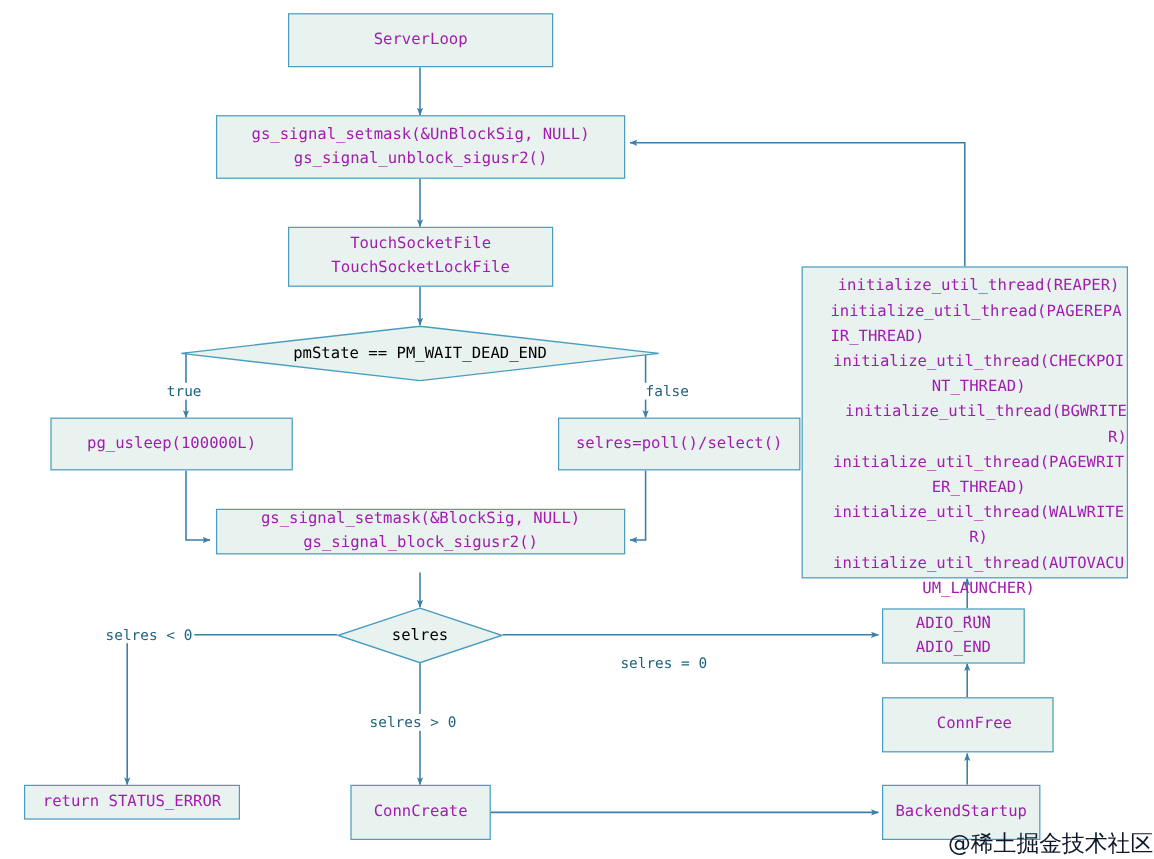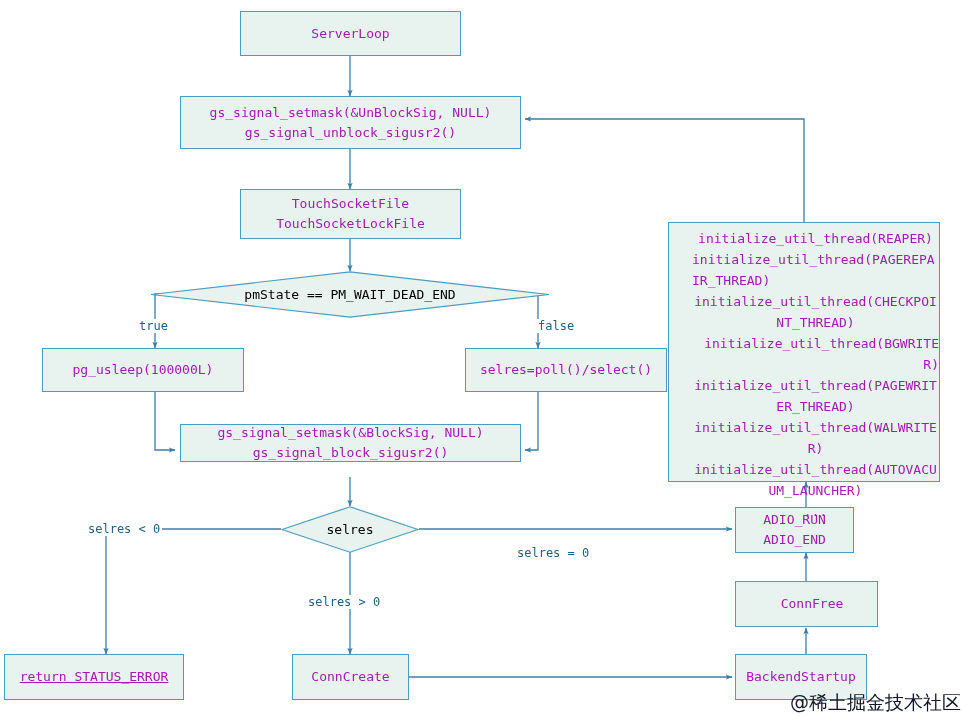--- a/index.html
+++ b/index.html
@@ -143,21 +143,21 @@
     <svg width="138" height="47" viewBox="0 0 138 47" xmlns="http://www.w3.org/2000/svg">
       <polygon points="69,0.8 137,23.5 69,46.2 1,23.5" fill="#e8f2ef" stroke="#4a9cc0" stroke-width="1.2"></polygon>
     </svg>
     <div class="diamond-label">selres</div>
   </div>
 
   <div class="edge-label" style="left:86px;top:522px;">selres &lt; 0</div>
   <div class="edge-label" style="left:515px;top:522px;margin-top:24px;">selres = 0</div>
   <div class="edge-label" style="left:306px;top:595px;">selres &gt; 0</div>
 
-  <div class="node" style="left:4px;top:654px;width:180px;height:46px;text-decoration:underline;">
+  <div class="node" style="left:20px;top:654px;width:180px;height:29px;">
     <span>return STATUS_ERROR</span>
   </div>
 
   <div class="node" style="left:292px;top:654px;width:117px;height:46px;">
     <span>ConnCreate</span>
   </div>
 
   <div class="node" style="left:735px;top:654px;width:132px;height:46px;">
     <span>BackendStartup</span>
   </div>

